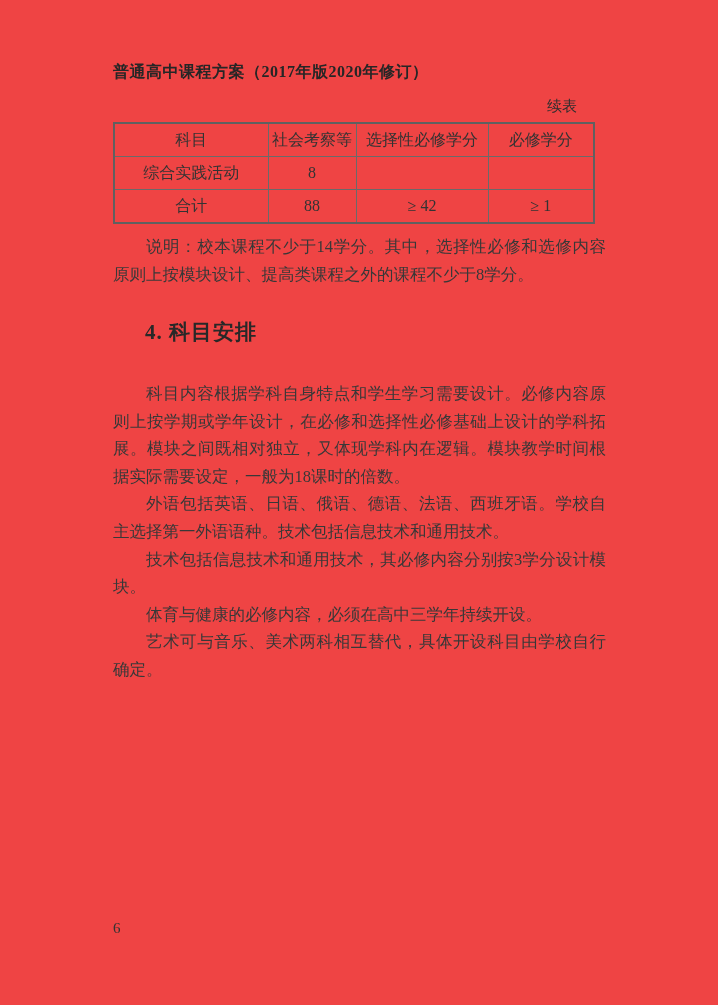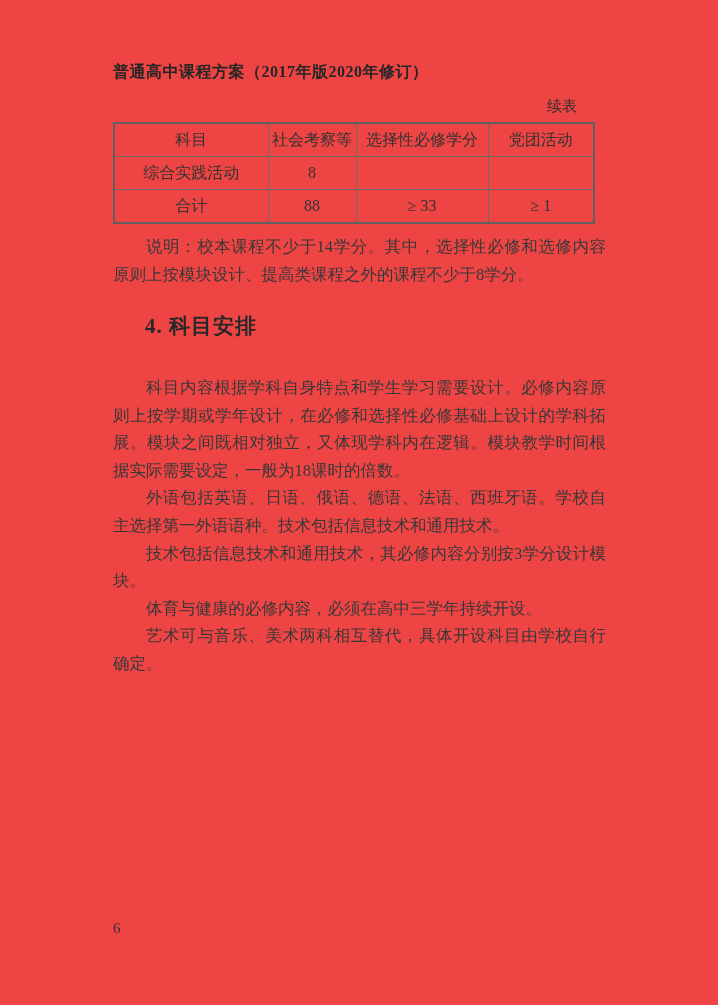--- a/index.html
+++ b/index.html
@@ -51,21 +51,21 @@
   }
   .note {
     margin: 9px 0 0 0;
     font-size: 16.5px;
     line-height: 27.5px;
     text-indent: 2em;
     text-align: justify;
     color: #383838;
   }
   .section-heading {
-    margin: 24px 0 0 32px;
+    margin: 30px 0 0 32px;
     font-size: 21px;
     font-weight: 700;
     color: #282828;
     letter-spacing: 1px;
   }
   .body-paragraphs { margin-top: 34px; }
   .body-paragraphs p {
     margin: 0;
     font-size: 16.5px;
     line-height: 27.6px;
@@ -95,34 +95,34 @@
       <col style="width:154px">
       <col style="width:88px">
       <col style="width:132px">
       <col style="width:106px">
     </colgroup>
     <thead>
       <tr>
         <th>科目</th>
         <th>社会考察等</th>
         <th>选择性必修学分</th>
-        <th>党团活动</th>
+        <th>必修学分</th>
       </tr>
     </thead>
     <tbody>
       <tr>
         <td>综合实践活动</td>
         <td>8</td>
         <td></td>
         <td></td>
       </tr>
       <tr>
         <td>合计</td>
         <td>88</td>
-        <td>≥ 33</td>
+        <td>≥ 42</td>
         <td>≥ 1</td>
       </tr>
     </tbody>
   </table>
 
   <p class="note">说明：校本课程不少于14学分。其中，选择性必修和选修内容原则上按模块设计、提高类课程之外的课程不少于8学分。</p>
 
   <h2 class="section-heading">4. 科目安排</h2>
 
   <div class="body-paragraphs">

